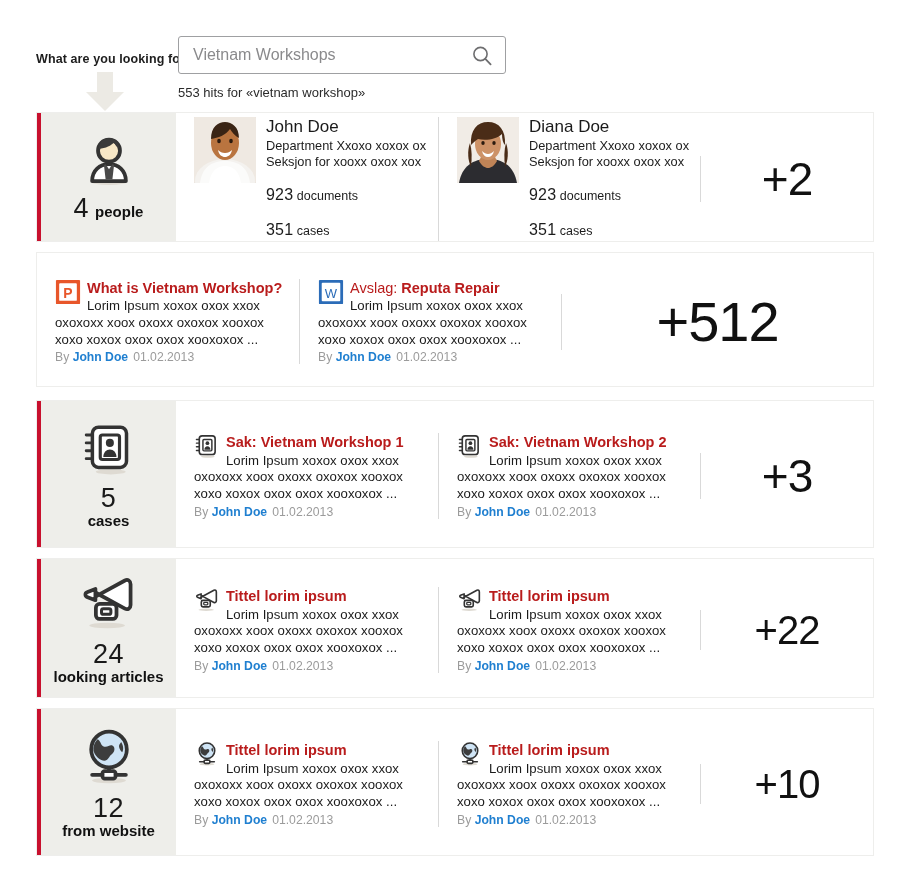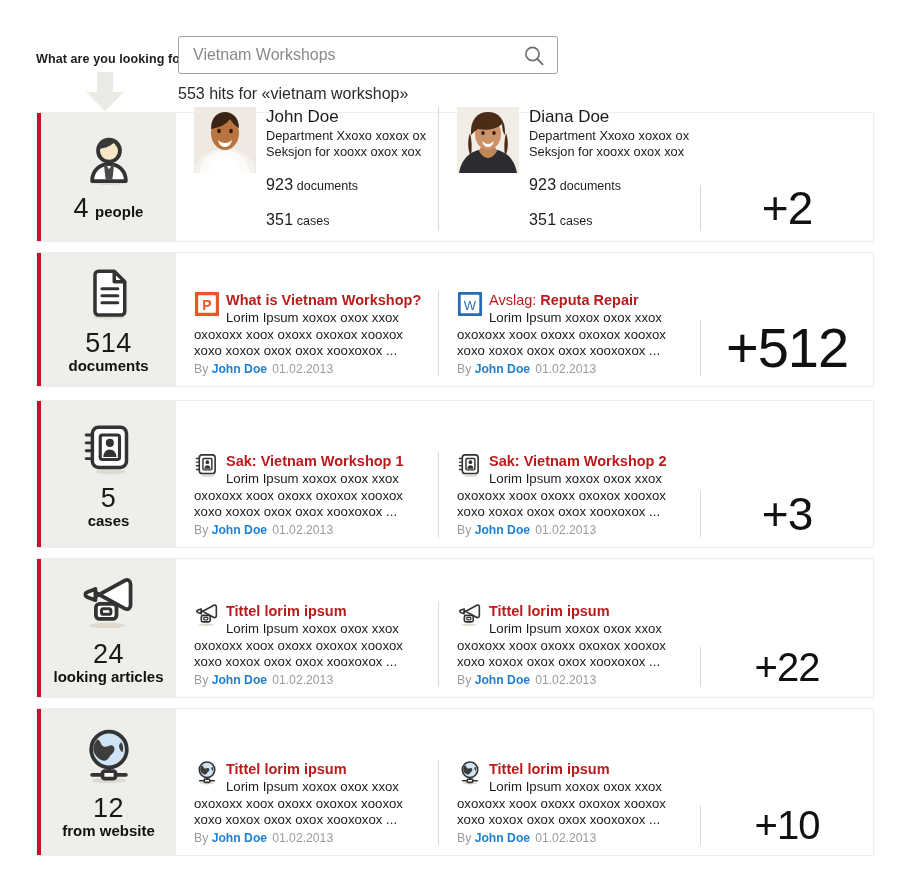--- a/index.html
+++ b/index.html
@@ -30,21 +30,21 @@
     font-size: 12.5px;
     font-weight: bold;
     color: #1d1d1d;
     letter-spacing: .1px;
     white-space: nowrap;
   }
   #search-box {
     position: absolute;
     left: 178px;
     top: 36px;
-    width: 380px;
+    width: 328px;
     height: 38px;
     box-sizing: border-box;
     border: 1px solid #9fa0a2;
     border-radius: 3px;
     background: #ffffff;
   }
   #search-input {
     position: absolute;
     left: 14px;
     top: 0;
@@ -70,21 +70,21 @@
     position: absolute;
     left: 82px;
     top: 72px;
     width: 46px;
     height: 40px;
   }
   #hits-line {
     position: absolute;
     left: 178px;
     top: 85px;
-    font-size: 16px;
+    font-size: 13px;
     color: #2b2b2b;
     white-space: nowrap;
   }
 
   
   .result-row {
     position: absolute;
     left: 36px;
     width: 838px;
     box-sizing: border-box;
@@ -131,21 +131,21 @@
     justify-content: center;
     gap: 6px;
   }
   .cat-stack .cat-count-wrap .cat-count { display: block; }
   .cat-stack .cat-count-wrap .cat-label { display: block; margin-top: 1px; }
 
   
   .items-area {
     flex: 1 1 auto;
     display: flex;
-    align-items: flex-end;
+    align-items: center;
     padding: 14px 0 10px 0;
     min-width: 0;
   }
   .item-col {
     width: 262px;
     flex: 0 0 262px;
     padding: 0 14px 0 18px;
     box-sizing: border-box;
     min-width: 0;
   }
@@ -337,36 +337,20 @@
               <div class="person-stat"><span class="num">351</span> <span>cases</span></div>
             </div>
           </div>
         </div>
         <div class="more-col sm">
           <div class="more-count">+2</div>
         </div>
       </div>
     </div>
     <div class="result-row" style="top: 252px; height: 135px;">
-      <div class="cat-panel cat-stack">
-        <div class="cat-icon"><svg width="56" height="56" viewBox="0 0 64 64">
-            <ellipse cx="32" cy="58" rx="18" ry="3" fill="#dedad2"></ellipse>
-            <path d="M20 6h18l12 12v34a4 4 0 0 1-4 4H20a4 4 0 0 1-4-4V10a4 4 0 0 1 4-4z" fill="#fff" stroke="#333" stroke-width="4" stroke-linejoin="round"></path>
-            <path d="M38 6v12h12" fill="none" stroke="#333" stroke-width="4" stroke-linejoin="round"></path>
-            <g stroke="#333" stroke-width="3.6" stroke-linecap="round">
-              <line x1="24" y1="26" x2="42" y2="26"></line>
-              <line x1="24" y1="34" x2="42" y2="34"></line>
-              <line x1="24" y1="42" x2="42" y2="42"></line>
-            </g>
-          </svg></div>
-        <div class="cat-count-wrap">
-          <span class="cat-count">514</span>
-          <span class="cat-label">documents</span>
-        </div>
-      </div>
       <div class="items-area">
         <div class="item-col">
           <div class="doc-item"><span class="doc-ico"><svg width="26" height="26" viewBox="0 0 28 28">
                 <rect x="1" y="1" width="26" height="26" rx="1" fill="#e8562a"></rect>
                 <rect x="4.5" y="4.5" width="19" height="19" rx="1" fill="#fff"></rect>
                 <text x="14" y="20.5" font-family="Liberation Sans, sans-serif" font-size="15" font-weight="bold" fill="#e8562a" text-anchor="middle">P</text>
               </svg></span><span class="doc-title"><span class="pre"></span><span>What is Vietnam Workshop?</span></span><div class="doc-snippet">Lorim Ipsum xoxox oxox xxox oxoxoxx xoox oxoxx oxoxox xooxox xoxo xoxox oxox oxox xooxoxox ...</div><div class="doc-byline"><span>By</span> <span class="author">John Doe</span><span class="date">01.02.2013</span></div></div>
         </div>
         <div class="item-col divided">
           <div class="doc-item"><span class="doc-ico"><svg width="26" height="26" viewBox="0 0 28 28">

